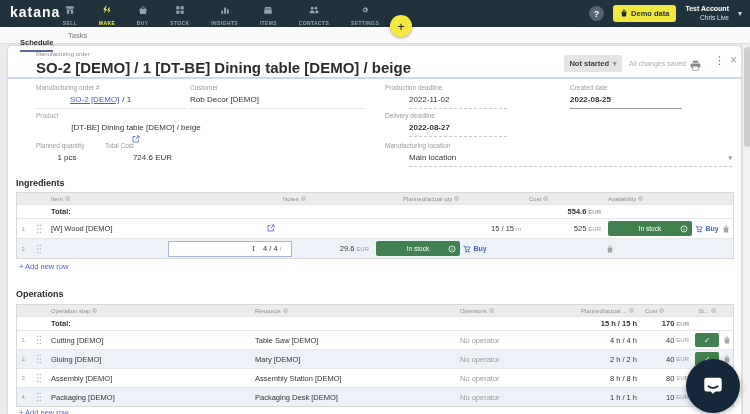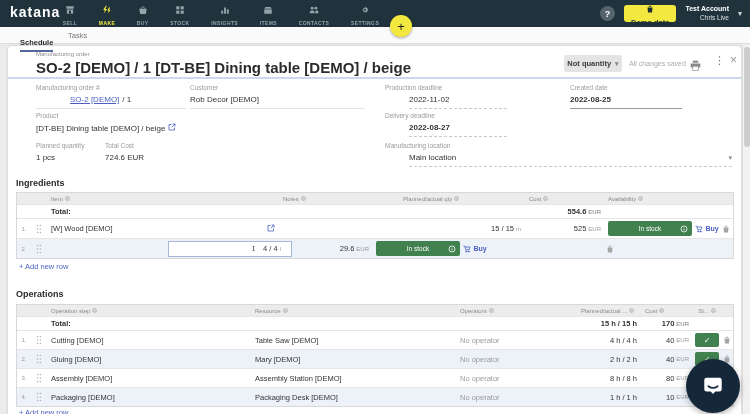--- a/index.html
+++ b/index.html
@@ -12,21 +12,21 @@
   .topnav { position:absolute; left:0; top:0; width:750px; height:27px; background:#20333c; z-index:20; }
   .brand { position:absolute; left:10px; top:4px; color:#fff; font-size:14px; font-weight:bold; letter-spacing:1px; }
   .navmenu { position:absolute; left:52px; top:0; width:338px; height:27px; display:flex; justify-content:space-around; align-items:center; }
   .nav-item { display:flex; flex-direction:column; align-items:center; justify-content:center; gap:1px; color:#93a3ab; cursor:pointer; }
   .nav-item .lbl { font-size:5px; letter-spacing:.4px; font-weight:bold; }
   .nav-item.active { color:#f3e83f; }
   .nav-right { position:absolute; right:8px; top:0; height:27px; display:flex; align-items:center; gap:9px; }
   .help-circle { width:15px; height:15px; border-radius:50%; background:#55646d; color:#fff; font-size:9px; font-weight:bold;
                  display:flex; align-items:center; justify-content:center; }
   .demo-btn { height:17px; background:#f3e83f; border-radius:3px; display:flex; align-items:center; gap:3px;
-              padding:0 7px; color:#1d2d36; font-size:7.5px; font-weight:bold;flex-direction:column; }
+              padding:0 7px; color:#1d2d36; font-size:7.5px; font-weight:bold; }
   .account { text-align:right; color:#fff; line-height:1.25; }
   .account .l1 { font-size:7px; font-weight:bold; }
   .account .l2 { font-size:6.5px; color:#dbe2e6; }
   .acct-chev { color:#cfd6da; font-size:8px; }
 
   
   .tabbar { position:absolute; left:0; top:27px; width:750px; height:17px; background:#fafafa; border-bottom:1px solid #dedede; z-index:10; }
   .tab { position:absolute; top:0; height:17px; display:flex; align-items:center; font-size:7.5px; color:#777; cursor:pointer; }
   .tab.active { color:#2d2d2d; font-weight:bold; border-bottom:2px solid #55689e;margin-top:8px; }
 
@@ -41,21 +41,21 @@
   .page-title { font-size:15px; font-weight:bold; color:#2b2b2b; }
   .status-btn { position:absolute; left:556px; top:9px; width:58px; height:17px; background:#e4e4e4; border-radius:2px;
                 display:flex; align-items:center; justify-content:center; gap:4px; font-size:7.5px; font-weight:bold; color:#3b3b3b; }
   .saved { position:absolute; left:621px; top:14px; font-size:7px; color:#ababab; }
   .hdr-sep { position:absolute; left:0; top:31px; width:100%; height:2px; background:#ccd7f0; }
 
   
   .field { position:absolute; }
   .field .flabel { font-size:6.5px; color:#9a9a9a; margin-bottom:4px; }
   .field .fvalue { font-size:8px; color:#333; padding-bottom:4px; border-bottom:1px solid #e3e3e3; display:flex; align-items:center; gap:3px; }
-  .field .fvalue.noline { border-bottom:none; }
+  .field .fvalue.noline { border-bottom:none;flex-direction:column; }
   .field .fvalue.dashline { border-bottom:1px dashed #c9c9c9;margin-left:24px; }
   .field .fvalue.darkline { border-bottom:1px solid #9a9a9a; }
   .lnk { color:#4a5fc1; text-decoration:underline; cursor:pointer;margin-left:34px; }
   .val-muted-red { color:#b3908c; }
   .val-red { color:#a2403c; font-weight:bold; }
   .val-bold { font-weight:bold; }
   .fvalue .spread { flex:1; }
   .chev { color:#8a8a8a; font-size:7px; }
 
   
@@ -200,21 +200,21 @@
 
 <div class="fab">
     <span>+</span>
   </div>
 
 <div class="card">
 
   <div class="abs kicker" style="left:28px; top:5px;">Manufacturing order</div>
   <div class="abs page-title" style="left:28px; top:13px;">SO-2 [DEMO] / 1 [DT-BE] Dining table [DEMO] / beige</div>
   <div class="status-btn">
-    <span>Not quantity</span>
+    <span>Not started</span>
     <span class="chev">▾</span>
   </div>
   <div class="saved">All changes saved</div>
   <div class="abs icon-gray" style="left:682px; top:11px;">
     <svg width="11" height="11" viewBox="0 0 16 16" fill="currentColor">
         <rect x="4" y="1" width="8" height="3"></rect>
         <rect x="1" y="5" width="14" height="6" rx="1"></rect>
         <rect x="4" y="9" width="8" height="6" fill="#fff" stroke="currentColor"></rect>
       </svg>
   </div>

